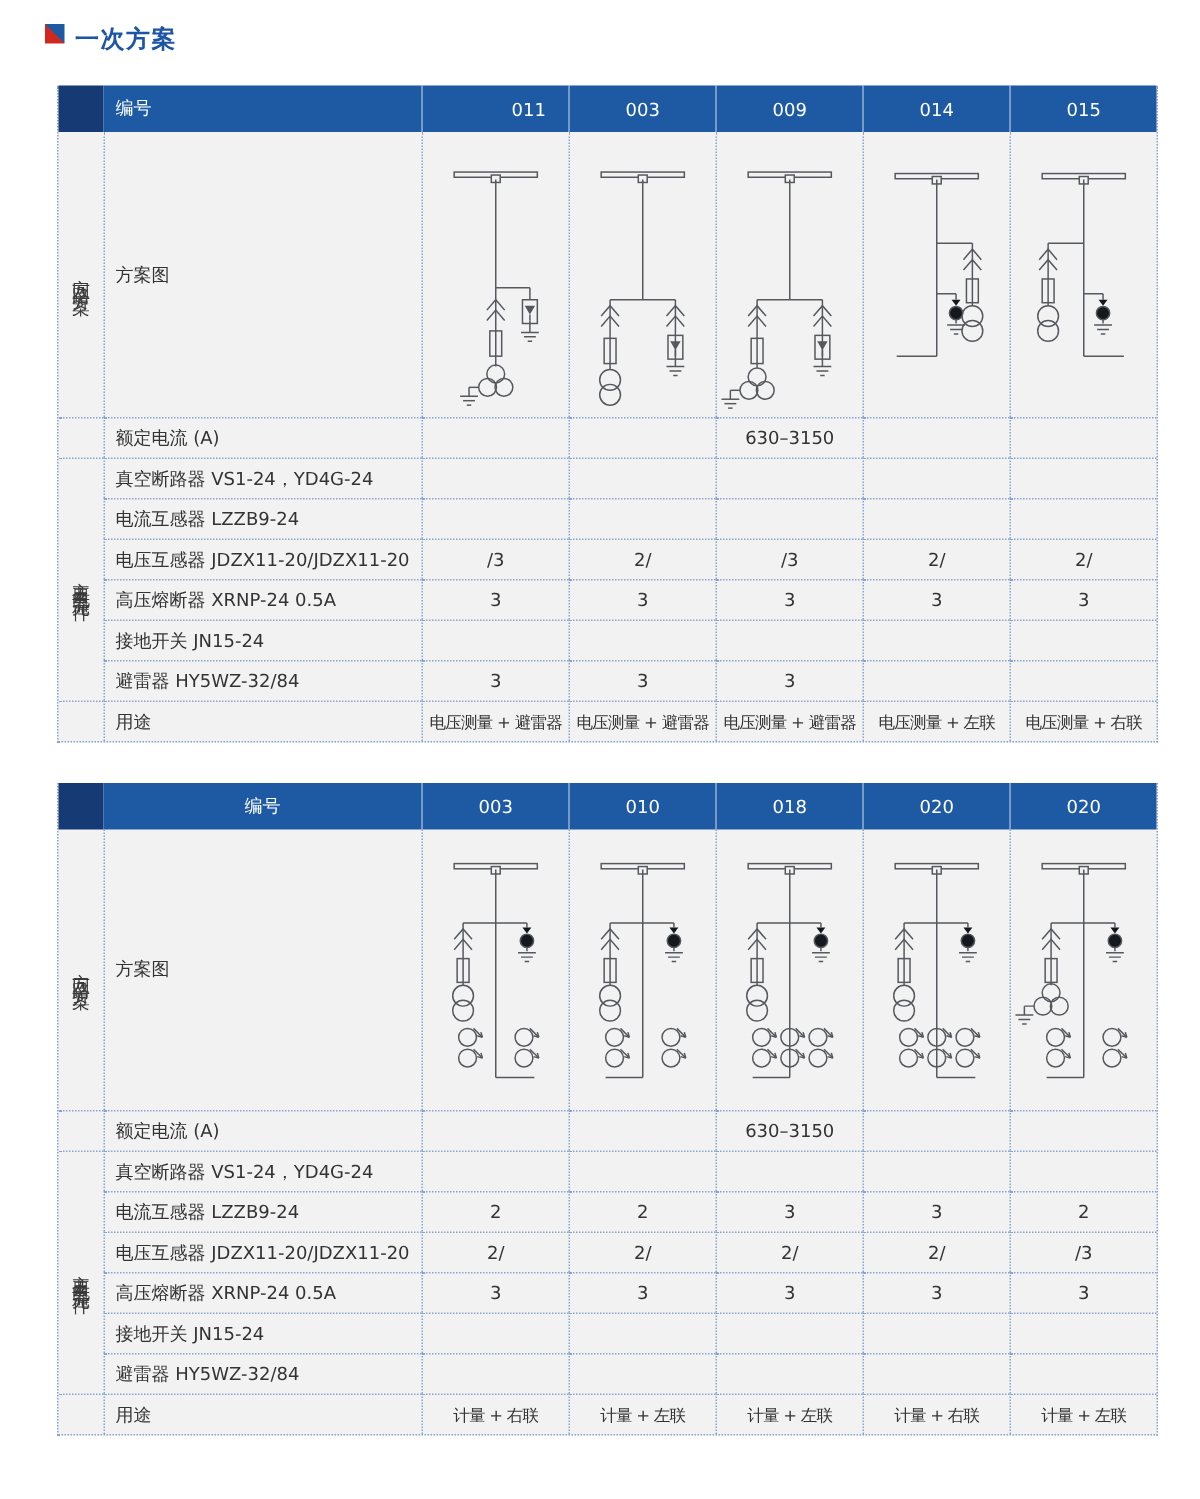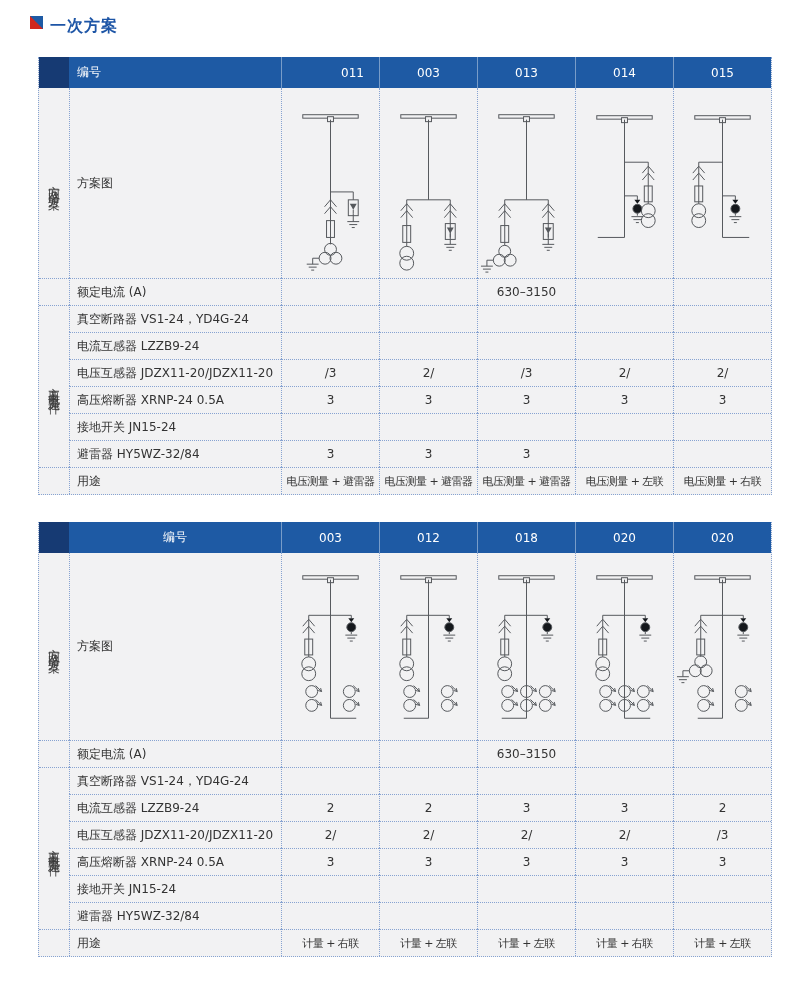--- a/index.html
+++ b/index.html
@@ -30,21 +30,21 @@
   <div class="title-row">
     <span class="title-icon"></span>
     <h1 class="title">一次方案</h1>
   </div>
   <div id="tables">
       <div class="tbl" style="top: 57px; grid-template-rows: 31px 190px repeat(8, 27px);">
         <div class="hd corner" style="grid-area: 1 / 1;"></div>
         <div class="hd" style="grid-area: 1 / 2; padding-left: 8px;">编号</div>
         <div class="hd num" style="grid-area: 1 / 3; padding-left: 44px;">011</div>
         <div class="hd num" style="grid-area: 1 / 4;">003</div>
-        <div class="hd num" style="grid-area: 1 / 5;">013</div>
+        <div class="hd num" style="grid-area: 1 / 5;">009</div>
         <div class="hd num" style="grid-area: 1 / 6;">014</div>
         <div class="hd num" style="grid-area: 1 / 7;">015</div>
         <div class="sb" style="grid-area: 2 / 1;">
           <span>方回路方案</span>
         </div>
         <div class="sb bt" style="grid-area: 3 / 1;"></div>
         <div class="sb bt" style="grid-area: 4 / 1 / span 6;">
           <span>主要电器元件</span>
         </div>
         <div class="sb bt" style="grid-area: 10 / 1;"></div>
@@ -222,21 +222,21 @@
         <div class="valcell bl bt usage usage-value" style="grid-area: 10 / 3; font-size: 11px; letter-spacing: -0.5px;">电压测量 + 避雷器</div>
         <div class="valcell bl bt usage usage-value" style="grid-area: 10 / 4; font-size: 11px; letter-spacing: -0.5px;">电压测量 + 避雷器</div>
         <div class="valcell bl bt usage usage-value" style="grid-area: 10 / 5; font-size: 11px; letter-spacing: -0.5px;">电压测量 + 避雷器</div>
         <div class="valcell bl bt usage usage-value" style="grid-area: 10 / 6; font-size: 11px; letter-spacing: -0.5px;">电压测量 + 左联</div>
         <div class="valcell bl bt usage usage-value" style="grid-area: 10 / 7; font-size: 11px; letter-spacing: -0.5px;">电压测量 + 右联</div>
       </div>
       <div class="tbl" style="top: 522px; grid-template-rows: 31px 187px repeat(8, 27px);">
         <div class="hd corner" style="grid-area: 1 / 1;"></div>
         <div class="hd" style="grid-area: 1 / 2; justify-content: center;">编号</div>
         <div class="hd num" style="grid-area: 1 / 3;">003</div>
-        <div class="hd num" style="grid-area: 1 / 4;">012</div>
+        <div class="hd num" style="grid-area: 1 / 4;">010</div>
         <div class="hd num" style="grid-area: 1 / 5;">018</div>
         <div class="hd num" style="grid-area: 1 / 6;">020</div>
         <div class="hd num" style="grid-area: 1 / 7;">020</div>
         <div class="sb" style="grid-area: 2 / 1;">
           <span>方回路方案</span>
         </div>
         <div class="sb bt" style="grid-area: 3 / 1;"></div>
         <div class="sb bt" style="grid-area: 4 / 1 / span 6;">
           <span>主要电器元件</span>
         </div>

